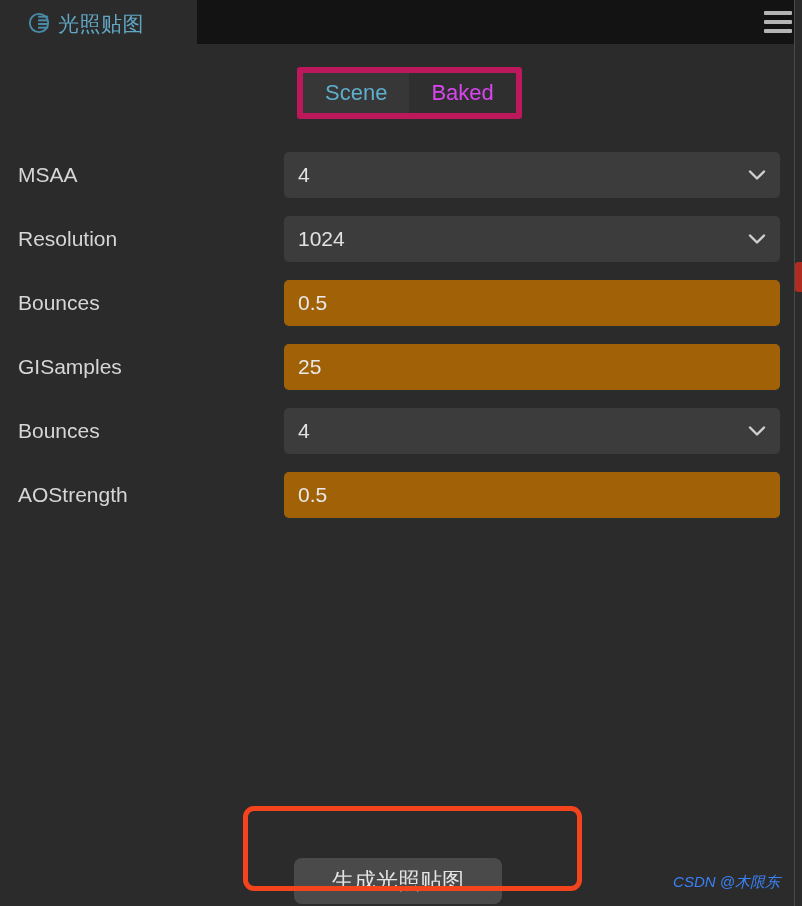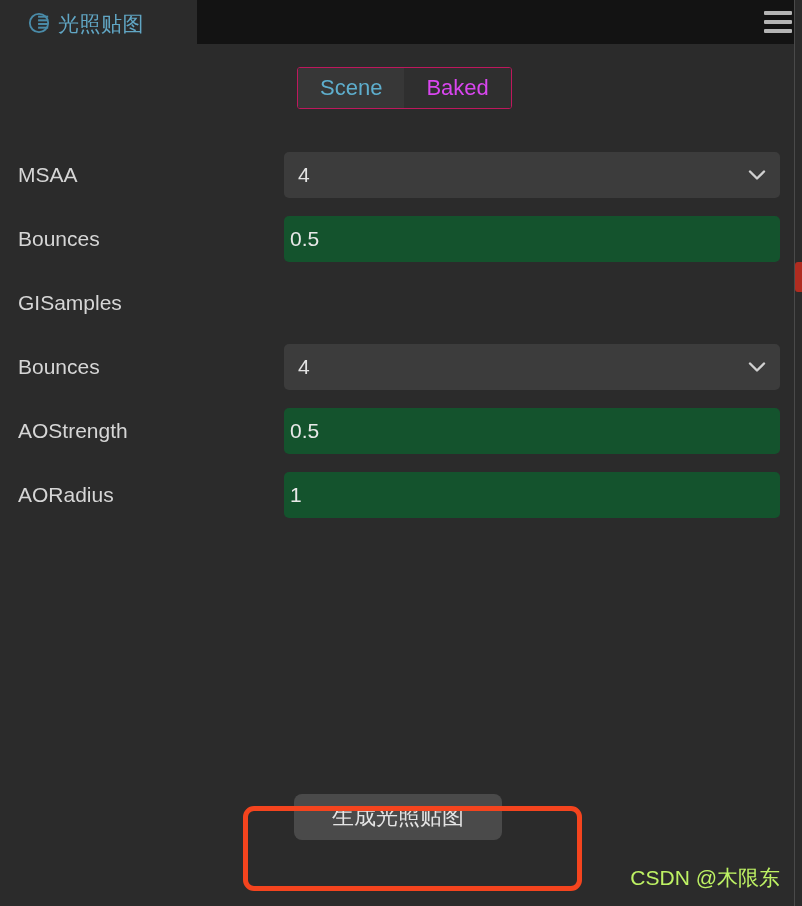--- a/index.html
+++ b/index.html
@@ -84,21 +84,21 @@
     background: #b02c20;
     border-top-left-radius: 3px;
     border-bottom-left-radius: 3px;
   }
 
   
   .tabs {
     position: absolute;
     left: 297px; top: 67px;
     display: flex;
-    border: 1px solid #be185d;
+    border: 6px solid #be185d;
     border-radius: 3px;
     overflow: hidden;
     background: #1f1f1f;
   }
   .tab {
     padding: 9px 22px;
     font-size: 22px;
     line-height: 1;
     background: #2f2f2f;
     color: #d946ef;
@@ -149,25 +149,25 @@
   }
   .chev {
     position: absolute;
     right: 14px;
     top: 50%;
     transform: translateY(-50%);
     width: 18px; height: 11px;
   }
   .input {
     height: 46px;
-    background: #14532d;
+    background: #a16207;
     border-radius: 5px;
     display: flex;
     align-items: center;
-    padding: 0 6px;
+    padding: 0 14px;
     font-size: 21px;
     color: #e8e8e8;
     cursor: text;
   }
   .color-field {
     position: absolute;
     left: 284px;
     width: 496px;
     height: 44px;
     background: #141414;
@@ -196,42 +196,43 @@
     left: 243px; top: 806px;
     width: 339px;
     height: 85px;
     border: 5px solid #f4441e;
     border-radius: 11px;
     box-sizing: border-box;
     pointer-events: none;
   }
   .gen-btn {
     position: absolute;
-    left: 294px; top: 794px;
+    left: 294px; top: 858px;
     width: 208px;
     height: 46px;
     background: #4a4a4a;
     border-radius: 8px;
     display: flex;
     align-items: center;
     justify-content: center;
     font-size: 22px;
     color: #e4e4e4;
     cursor: pointer;
     border: none;
     font-family: "Liberation Sans", sans-serif;
   }
 
   .watermark {
     position: absolute;
     right: 22px;
     bottom: 14px;
-    font-size: 21px;
-    color: #bef264;
+    font-size: 15px;
+    color: #3b82f6;
     white-space: nowrap;
+    font-style: italic;
   }
 </style>
 </head>
 <body>
 
 <div class="topbar">
 
   <div class="top-panel">
     <div class="menu-btn">
       <span></span>
@@ -269,30 +270,44 @@
     <div class="field">
       <div class="select">
         <span>4</span>
         <svg class="chev" viewBox="0 0 18 11">
           <path d="M2 2 L9 9 L16 2" fill="none" stroke="#d0d0d0" stroke-width="2.4" stroke-linecap="round" stroke-linejoin="round"></path>
         </svg>
       </div>
     </div>
   </div>
 
+  <div class="row">
+    <div class="row-label">Resolution</div>
+    <div class="field">
+      <div class="select">
+        <span>1024</span>
+        <svg class="chev" viewBox="0 0 18 11">
+          <path d="M2 2 L9 9 L16 2" fill="none" stroke="#d0d0d0" stroke-width="2.4" stroke-linecap="round" stroke-linejoin="round"></path>
+        </svg>
+      </div>
+    </div>
+  </div>
 
   <div class="row">
     <div class="row-label">Bounces</div>
     <div class="field">
       <div class="input">0.5</div>
     </div>
   </div>
 
   <div class="row">
     <div class="row-label">GISamples</div>
+    <div class="field">
+      <div class="input">25</div>
+    </div>
   </div>
 
   <div class="row">
     <div class="row-label">Bounces</div>
     <div class="field">
       <div class="select">
         <span>4</span>
         <svg class="chev" viewBox="0 0 18 11">
           <path d="M2 2 L9 9 L16 2" fill="none" stroke="#d0d0d0" stroke-width="2.4" stroke-linecap="round" stroke-linejoin="round"></path>
         </svg>
@@ -301,26 +316,20 @@
   </div>
 
 
   <div class="row">
     <div class="row-label">AOStrength</div>
     <div class="field">
       <div class="input">0.5</div>
     </div>
   </div>
 
-  <div class="row">
-    <div class="row-label">AORadius</div>
-    <div class="field">
-      <div class="input">1</div>
-    </div>
-  </div>
 
 
 </div>
 
 <button class="gen-btn">生成光照贴图</button>
 <div class="annot"></div>
 
 <div class="watermark">CSDN @木限东</div>
 
 </body></html>

